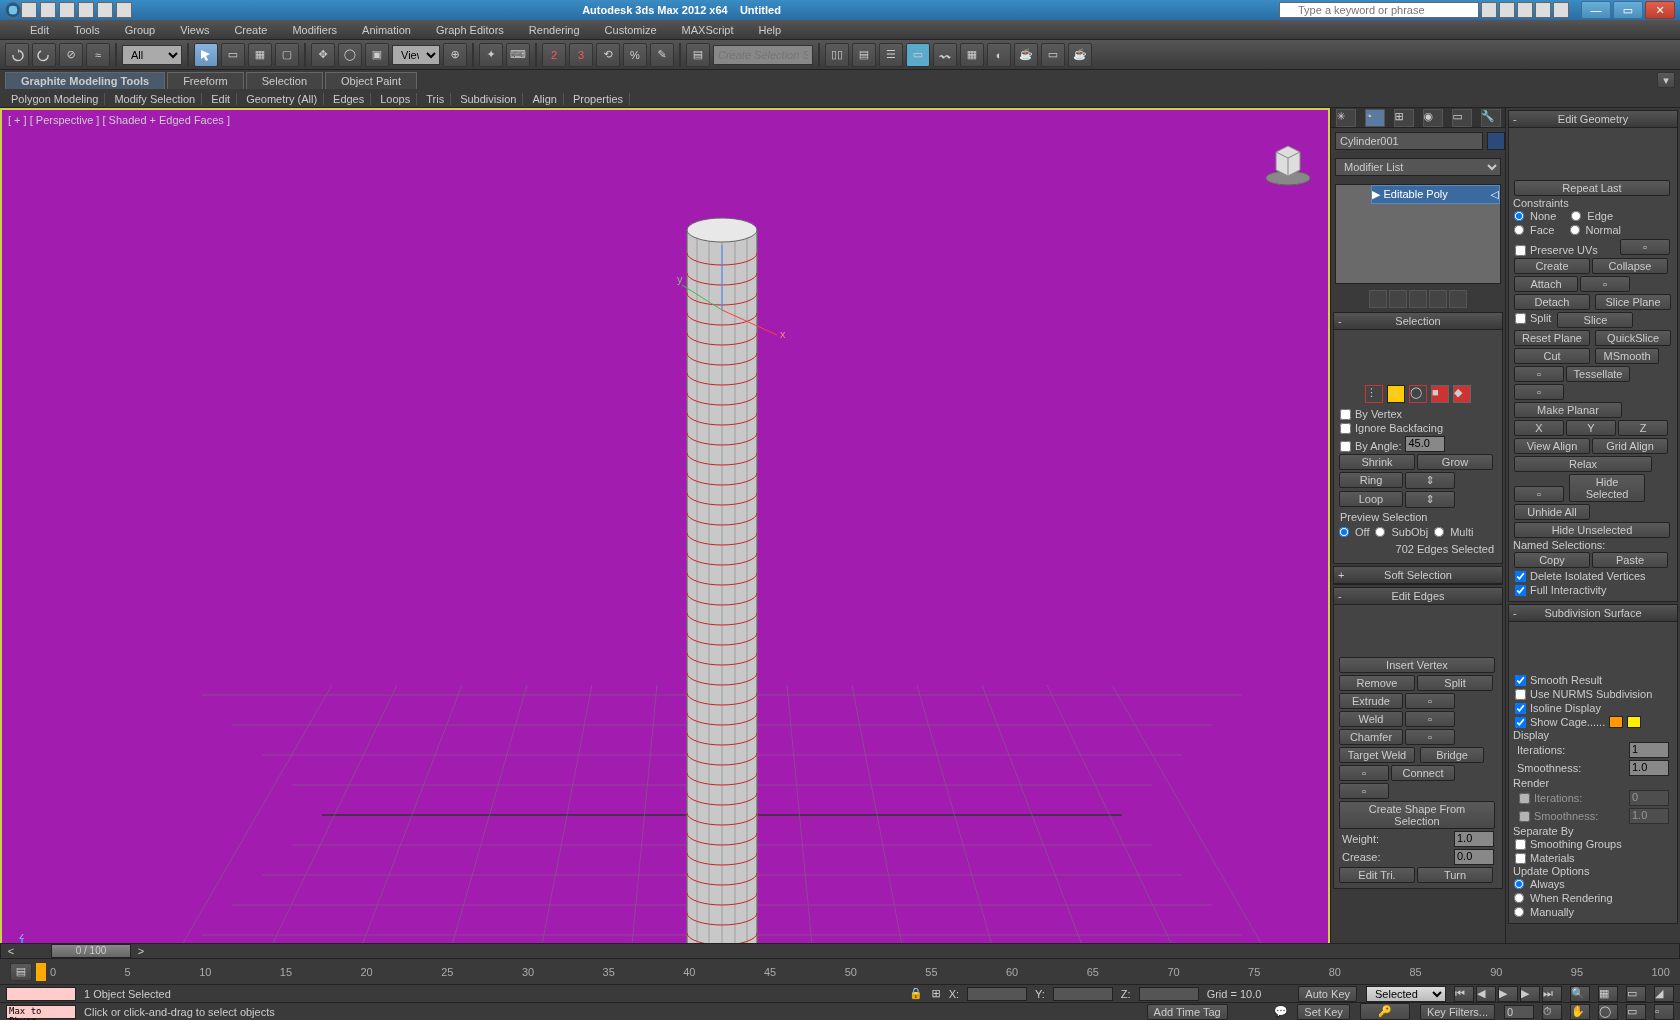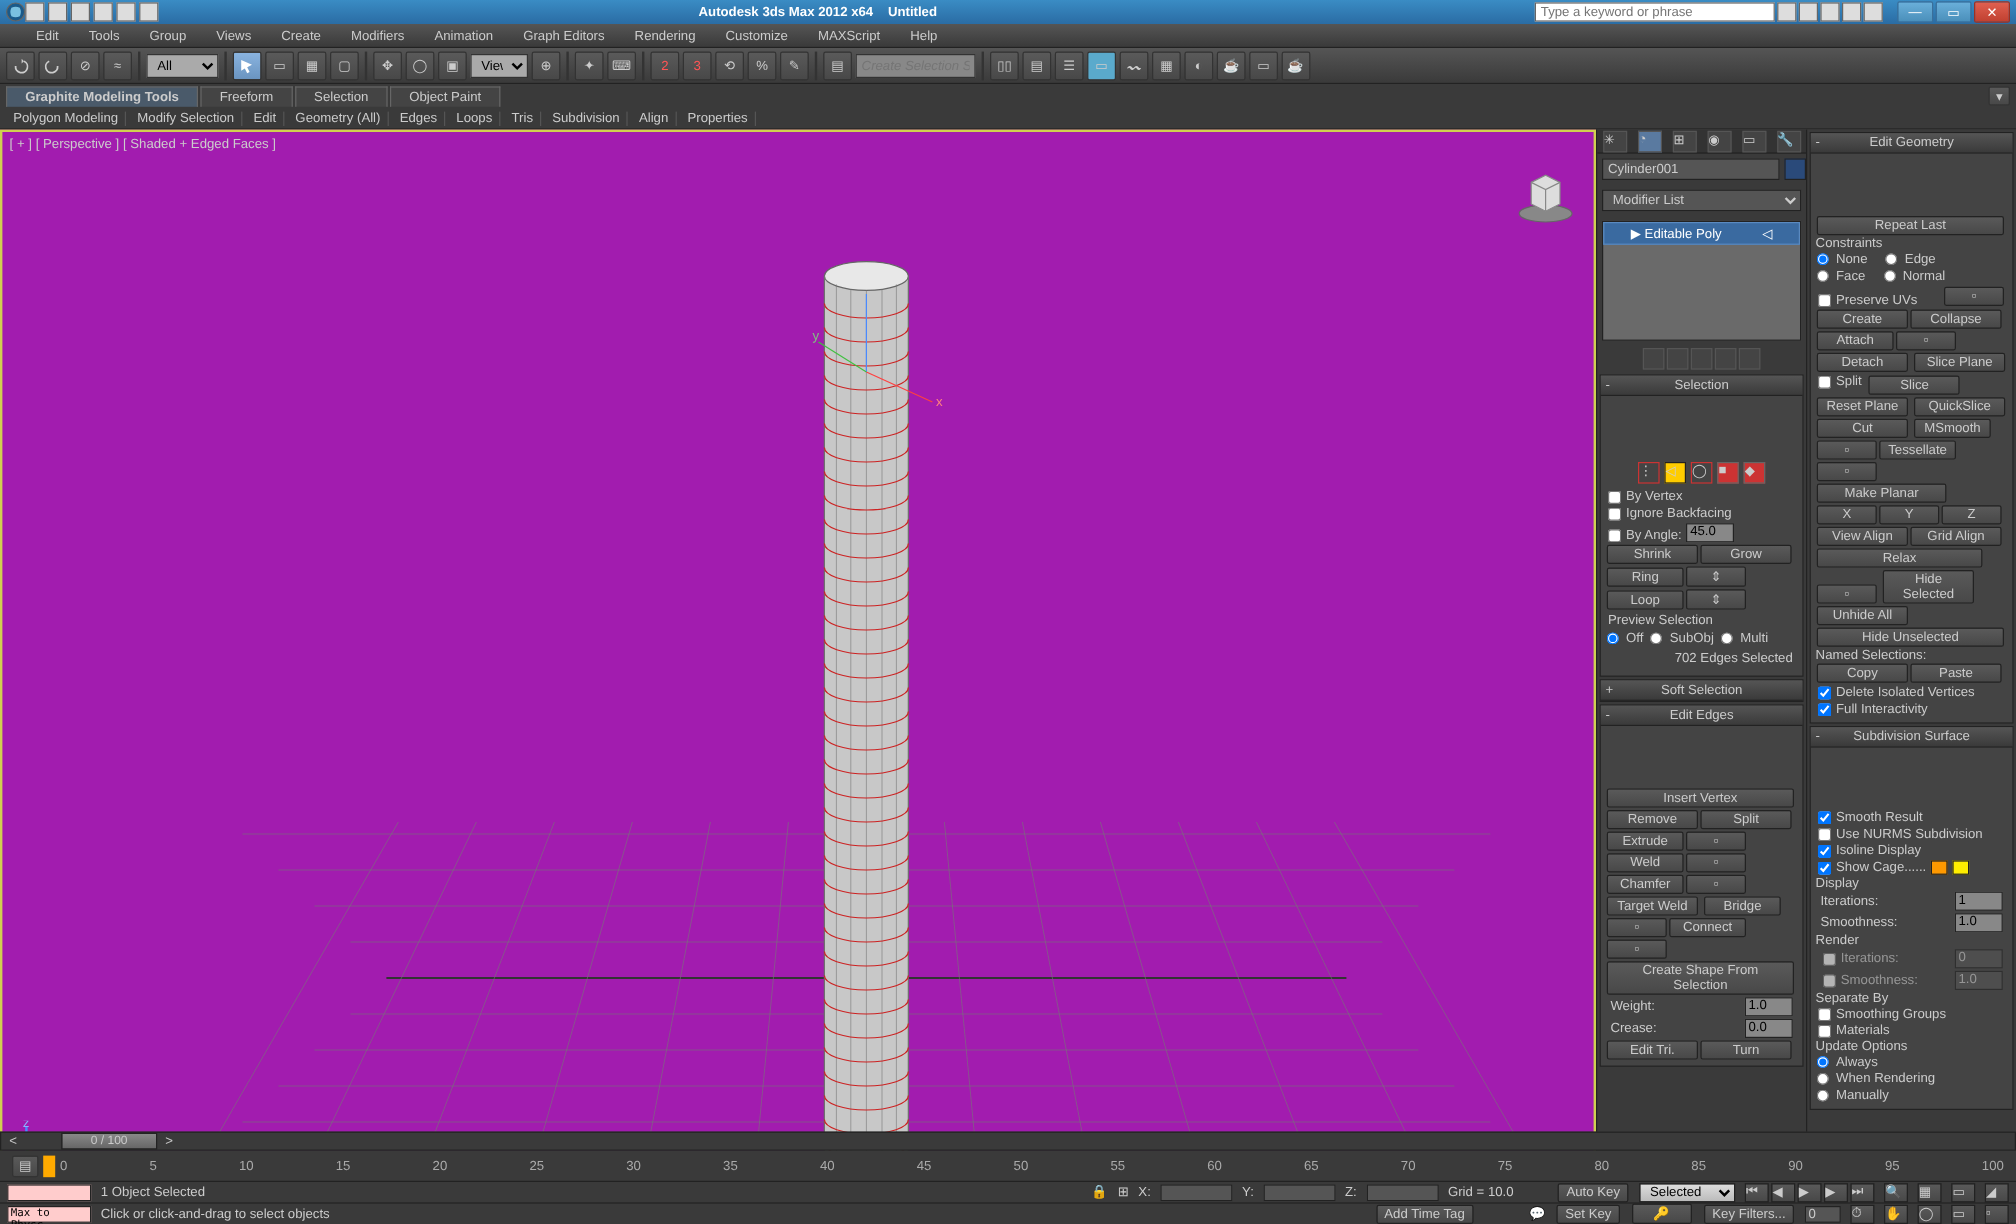--- a/index.html
+++ b/index.html
@@ -1,21 +1,21 @@
 <!DOCTYPE html>
 <html><head>
 <meta charset="utf-8">
 <style>
 * { margin: 0; padding: 0; box-sizing: border-box; font-family: Arial, sans-serif; font-size: 11px; }
 body { background: #444; color: #ccc; width: 1680px; height: 1020px; overflow: hidden; position: relative; }
 .titlebar { height: 20px; background: linear-gradient(#3a8cc4, #2a6ca4); display: flex; align-items: center; padding: 0 5px; color: #fff; justify-content: flex-end; }
 .titlebar-left { display: flex; gap: 3px; }
 .titlebar-center { flex: 1; text-align: center; font-weight: bold; }
 .titlebar-right { display: flex; gap: 2px; align-items: center; }
-.search-box { width: 200px; height: 16px; background: #fff; color: #888; padding: 0 4px; border: 1px solid #666; margin-left: 48px; }
+.search-box { width: 200px; height: 16px; background: #fff; color: #888; padding: 0 18px; border: 1px solid #666; margin-left: 48px; }
 .win-btns { display: flex; margin-left: 8px; }
 .win-btn { width: 30px; height: 18px; background: linear-gradient(#6aafda, #4a8fba); border: 1px solid #3a6f9a; border-radius: 2px; margin-left: 2px; display: flex; align-items: center; justify-content: center; }
 .win-btn.close { background: linear-gradient(#e06050, #c04030); border-color: #a03020; }
 .tb-icon { width: 16px; height: 16px; background: #ddd; border: 1px solid #666; }
 .menubar { height: 20px; background: linear-gradient(#555, #3a3a3a); display: flex; align-items: center; padding: 0 30px; gap: 25px; border-bottom: 1px solid #222; }
 .menubar span { cursor: default; }
 .toolbar-main { height: 30px; background: linear-gradient(#555, #3a3a3a); display: flex; align-items: center; padding: 0 5px; gap: 3px; border-bottom: 1px solid #222; }
 .tool-btn { width: 24px; height: 24px; background: linear-gradient(#5a5a5a, #484848); border: 1px solid #333; border-radius: 2px; display: flex; align-items: center; justify-content: center; }
 .tool-btn.active { background: linear-gradient(#8ab4e0, #6a94c0); }
 .tool-sep { width: 2px; height: 24px; background: #333; margin: 0 2px; }
@@ -31,21 +31,21 @@
 .viewcube { position: absolute; top: 20px; right: 10px; width: 60px; height: 60px; }
 .axis-gizmo { position: absolute; bottom: 10px; left: 15px; }
 .right-panel { width: 350px; background: #444; display: flex; }
 .cmd-panel { width: 175px; background: #3a3a3a; border-left: 1px solid #222; overflow-y: auto; }
 .cmd-tabs { height: 20px; background: #333; display: flex; align-items: center; justify-content: space-around; border-bottom: 1px solid #222; }
 .cmd-tab { width: 20px; height: 18px; background: #444; border: 1px solid #555; }
 .cmd-tab.active { background: #5a7aa0; }
 .cmd-input { width: calc(100% - 25px); height: 18px; background: #555; color: #ccc; border: 1px solid #222; margin: 4px; padding: 0 4px; }
 .cmd-colorbox { display: inline-block; width: 18px; height: 18px; background: #2a4a7a; border: 1px solid #222; vertical-align: top; margin-top: 4px;}
 .mod-stack { height: 100px; background: #6a6a6a; border: 1px solid #222; margin: 4px; }
-.mod-item { background: #3a6aa0; color: #fff; padding: 2px 22px; border: 1px solid #5a8ac0; }
+.mod-item { background: #3a6aa0; color: #fff; padding: 2px 0; border: 1px solid #5a8ac0; margin-left: 35px; }
 .rollout { border: 1px solid #222; margin: 2px; background: #444; }
 .rollout-header { background: linear-gradient(#555, #3a3a3a); padding: 2px 6px; text-align: center; border-bottom: 1px solid #222; position: relative; }
 .rollout-header .expand { position: absolute; left: 4px; }
 .rollout-body { padding: 4px; margin-top: 47px; }
 .panel-btn { display: inline-block; background: linear-gradient(#5a5a5a, #484848); border: 1px solid #222; border-radius: 2px; padding: 1px 6px; margin: 1px; text-align: center; cursor: default; min-width: 50px; }
 .panel-btn.wide { width: calc(100% - 4px); }
 .panel-btn.half { width: calc(50% - 4px); }
 .chk { display: flex; align-items: flex-end; gap: 4px; padding: 1px 2px; }
 .chk input { width: 11px; height: 11px; }
 .spinner { display: inline-block; width: 40px; height: 16px; background: #888; border: 1px solid #222; padding: 0 2px; color: #000; }

